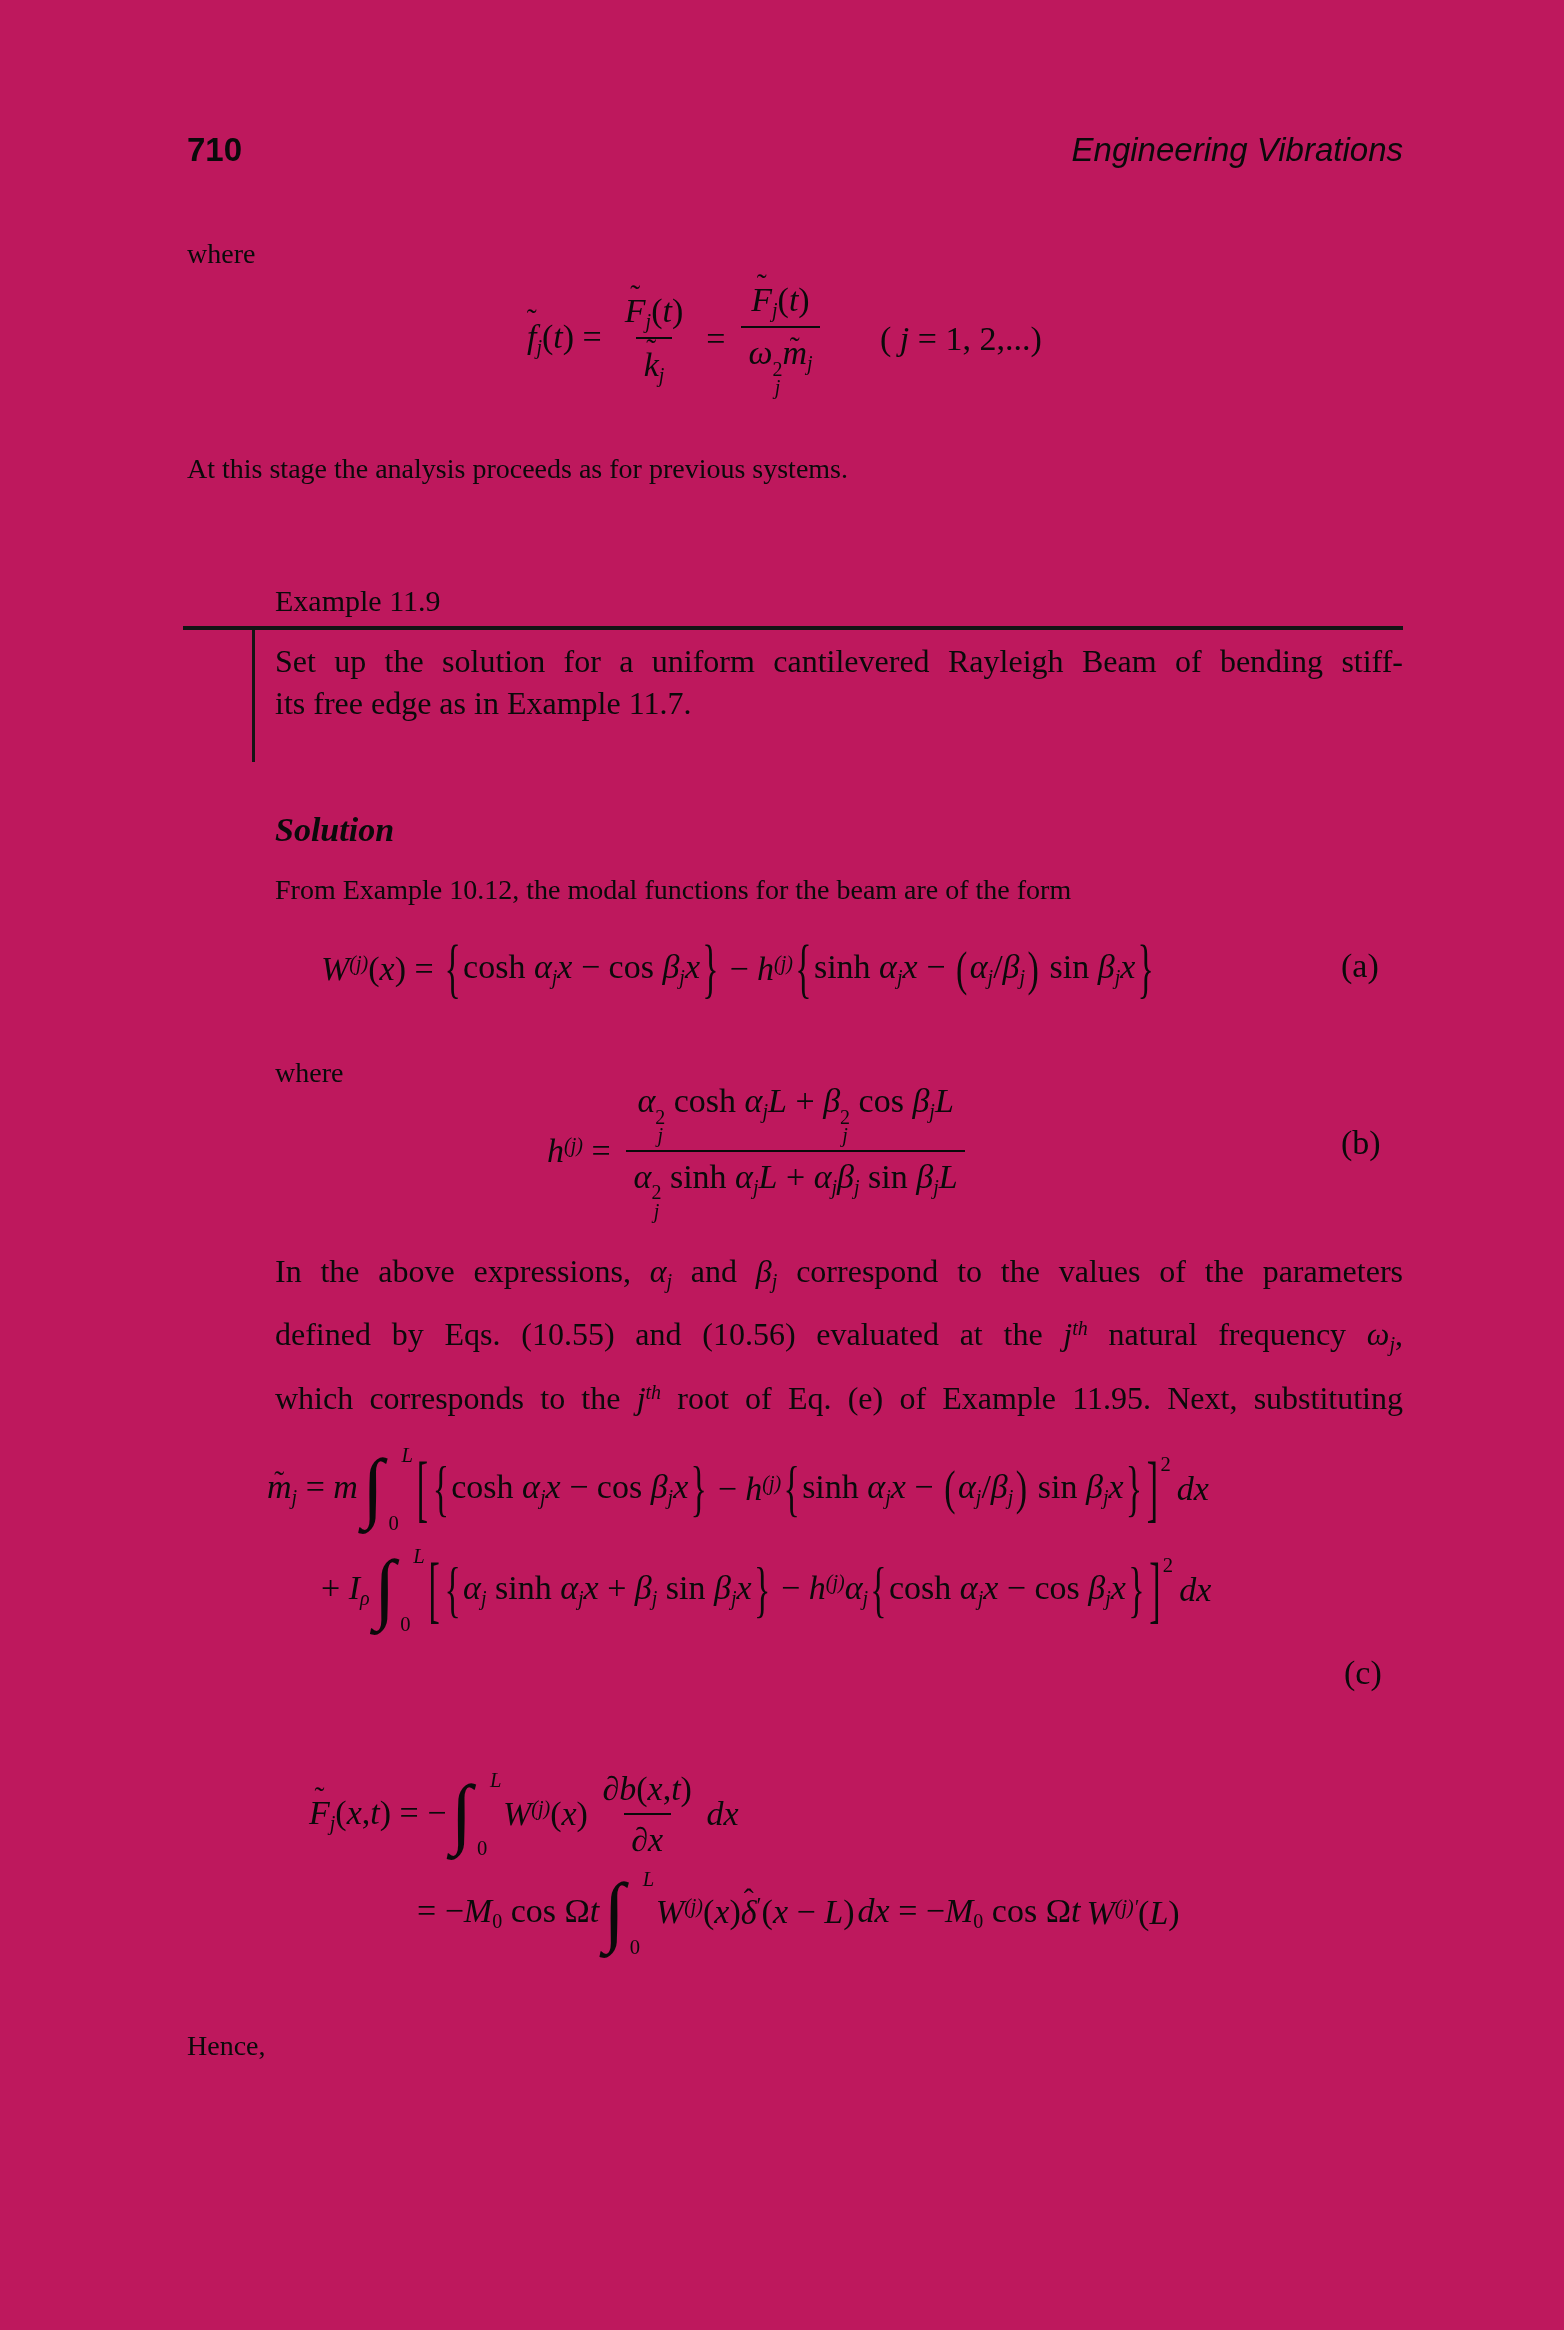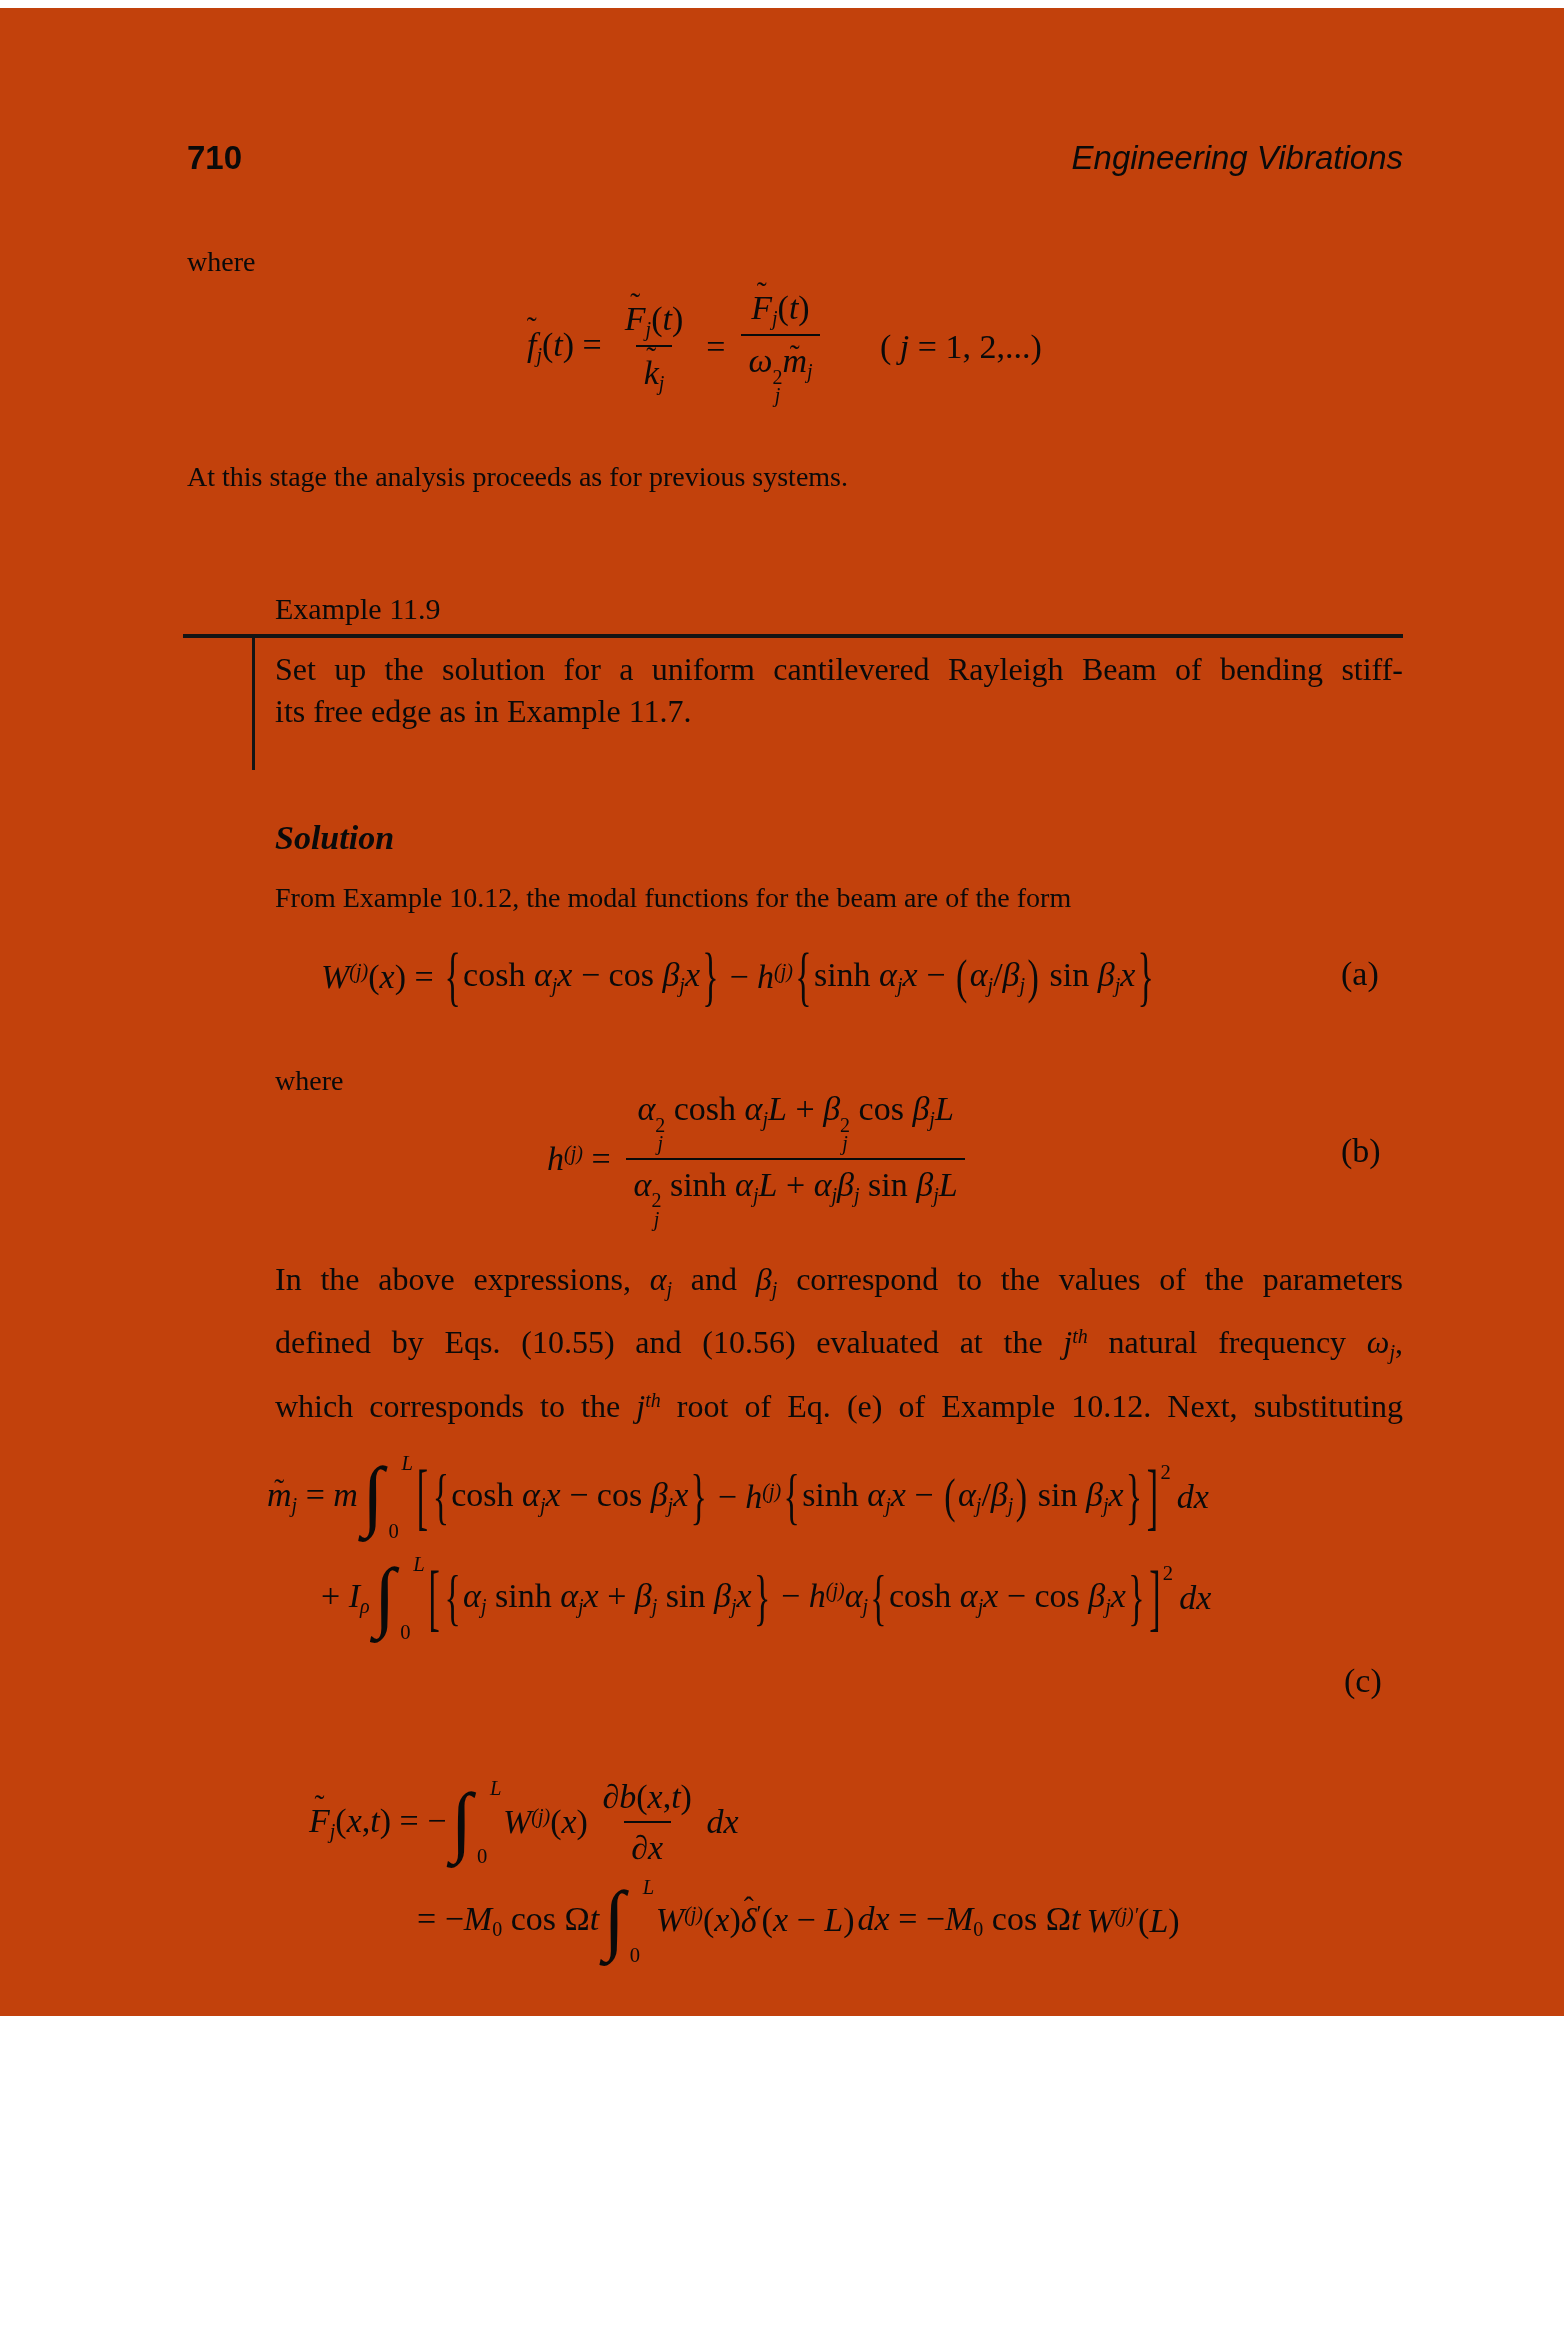--- a/index.html
+++ b/index.html
@@ -1,17 +1,17 @@
 <!DOCTYPE html>
 <html style="font-size:12.2px"><head>
 <meta charset="utf-8">
 <style>
   html,body{margin:0;padding:0;background:#ffffff;}
-  .page{position:relative;width:1564px;height:2008px;background:#c2410c;color:#0a0a0a;
-        font-family:"Liberation Serif","DejaVu Serif",serif;overflow:hidden;margin-top:8px;}
+  .page{position:relative;width:1564px;height:2330px;background:#be185d;color:#0a0a0a;
+        font-family:"Liberation Serif","DejaVu Serif",serif;overflow:hidden;}
 
   
   .pagehead{position:absolute;left:187px;top:131px;width:1216px;display:flex;
             justify-content:space-between;align-items:baseline;
             font-family:"Liberation Sans","DejaVu Sans",sans-serif;font-size:33px;}
   .pgnum{font-weight:bold;}
   .booktitle{font-style:italic;}
 
   
   .tblock{position:absolute;font-size:28px;line-height:43px;white-space:nowrap;}
@@ -145,21 +145,21 @@
       <span class="mfrac">
         <span class="fn"><span class="run"><span class="mi">α</span><span class="mss"><span class="s">2</span><span class="b">j</span></span><span class="mr"> cosh </span><span class="mi">α</span><span class="msub">j</span><span class="mi">L</span><span class="mr"> + </span><span class="mi">β</span><span class="mss"><span class="s">2</span><span class="b">j</span></span><span class="mr"> cos </span><span class="mi">β</span><span class="msub">j</span><span class="mi">L</span></span></span>
         <span class="fd"><span class="run"><span class="mi">α</span><span class="mss"><span class="s">2</span><span class="b">j</span></span><span class="mr"> sinh </span><span class="mi">α</span><span class="msub">j</span><span class="mi">L</span><span class="mr"> + </span><span class="mi">α</span><span class="msub">j</span><span class="mi">β</span><span class="msub">j</span><span class="mr"> sin </span><span class="mi">β</span><span class="msub">j</span><span class="mi">L</span></span></span>
       </span>
     </div>
   <div class="tag tag-b">(b)</div>
 
   <div class="para">
     <div class="jl tline"><span class="runt"><span class="mr">In the above expressions, </span><span class="mi">α</span><span class="msub">j</span><span class="mr"> and </span><span class="mi">β</span><span class="msub">j</span><span class="mr"> correspond to the values of the parameters</span></span></div>
     <div class="jl tline"><span class="runt"><span class="mr">defined by Eqs. (10.55) and (10.56) evaluated at the </span><span class="mi">j</span><span class="msup">th</span><span class="mr"> natural frequency </span><span class="mi">ω</span><span class="msub">j</span><span class="mr">,</span></span></div>
-    <div class="jl tline"><span class="runt"><span class="mr">which corresponds to the </span><span class="mi">j</span><span class="msup">th</span><span class="mr"> root of Eq. (e) of Example 10.12. Next, substituting</span></span></div>
+    <div class="jl tline"><span class="runt"><span class="mr">which corresponds to the </span><span class="mi">j</span><span class="msup">th</span><span class="mr"> root of Eq. (e) of Example 11.95. Next, substituting</span></span></div>
   </div>
 
   <div class="eq eq-c1">
       <span class="run"><span class="macc"><span class="acc" style="top: -3.1px;">˜</span><span class="base">m</span></span><span class="msub">j</span><span class="mr"> = </span><span class="mi">m</span></span>
       <span class="mint"><span class="ig">∫</span><span class="hi">L</span><span class="lo">0</span></span>
       <span class="mbig" style="transform: scaleY(2.2);">[</span>
       <span class="mbig" style="transform: scaleY(1.8);">{</span>
       <span class="run"><span class="mr">cosh </span><span class="mi">α</span><span class="msub">j</span><span class="mi">x</span><span class="mr"> − cos </span><span class="mi">β</span><span class="msub">j</span><span class="mi">x</span></span>
       <span class="mbig" style="transform: scaleY(1.8);">}</span>
       <span class="run"><span class="mr"> − </span><span class="mi">h</span><span class="msup">(j)</span></span>

